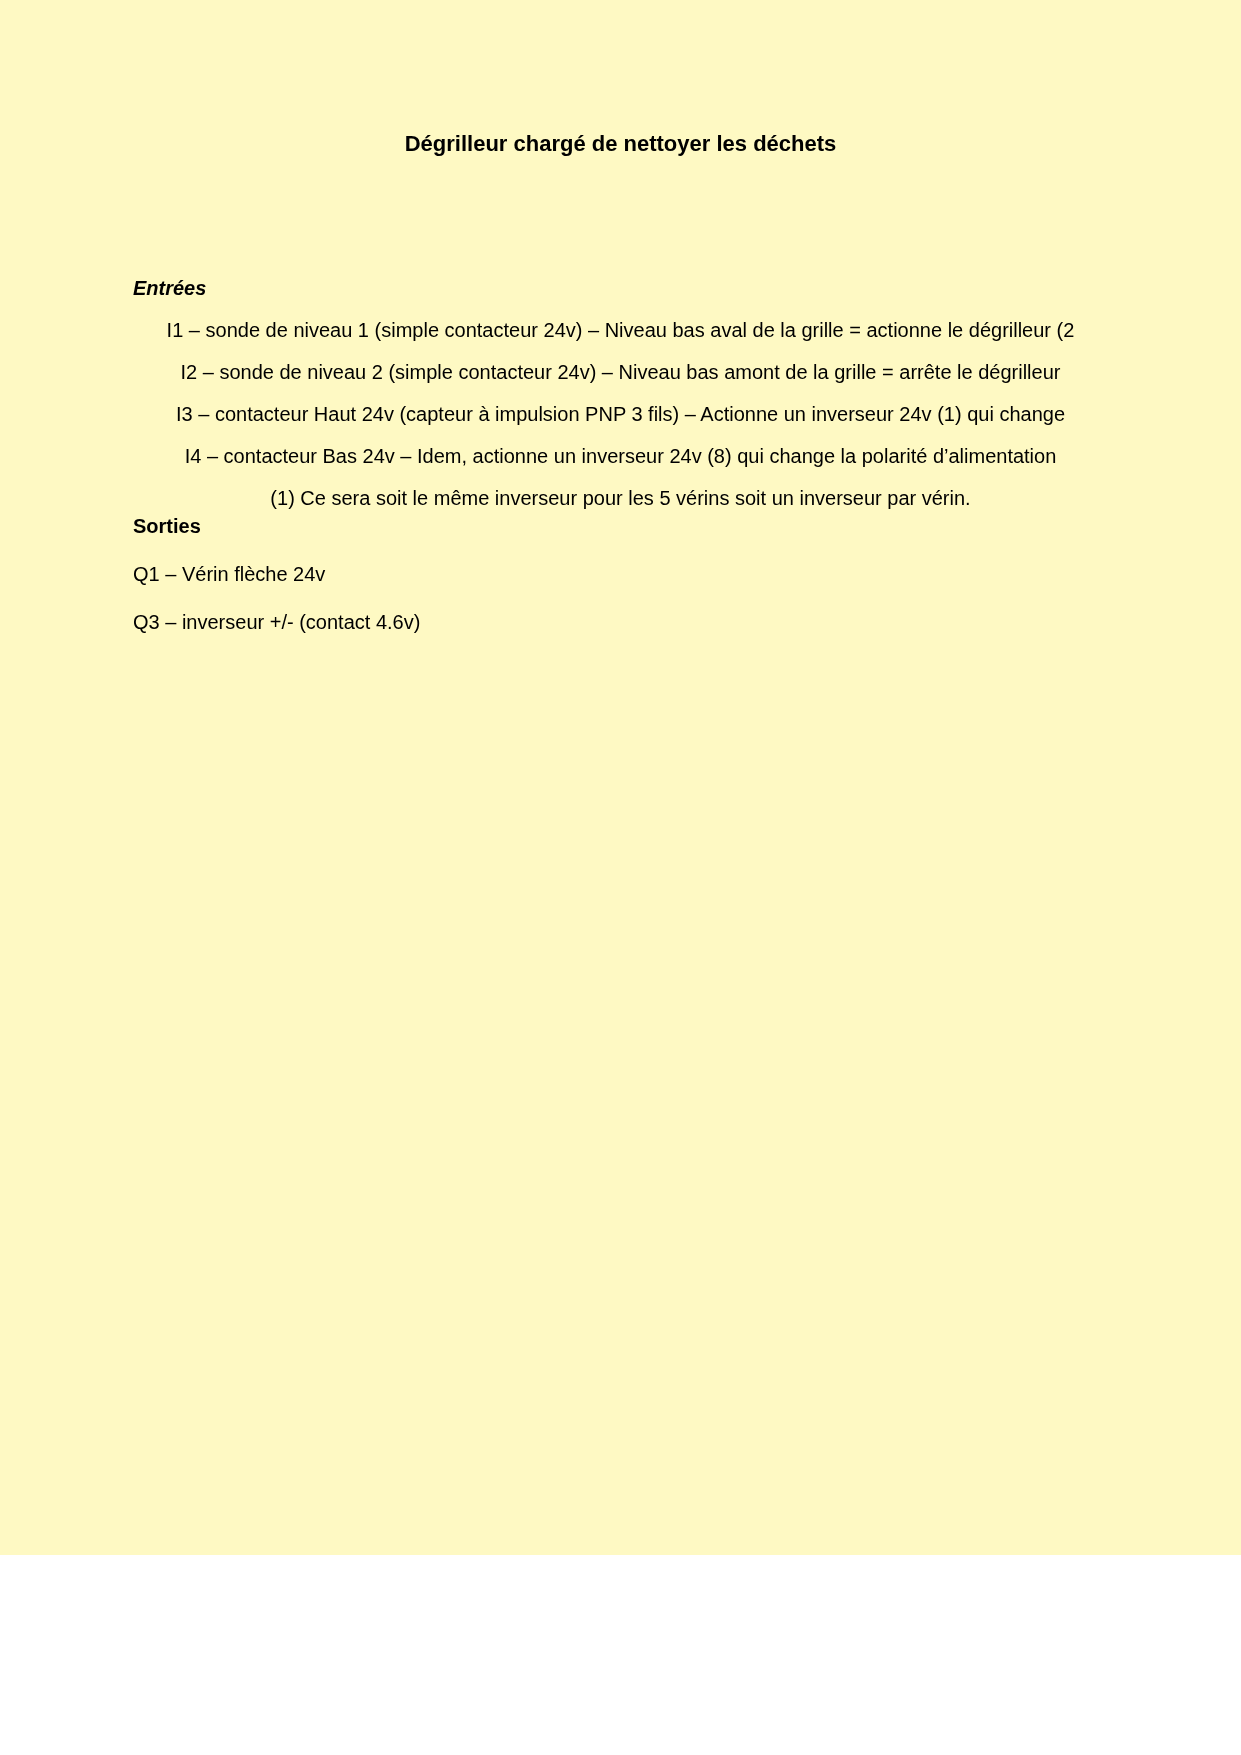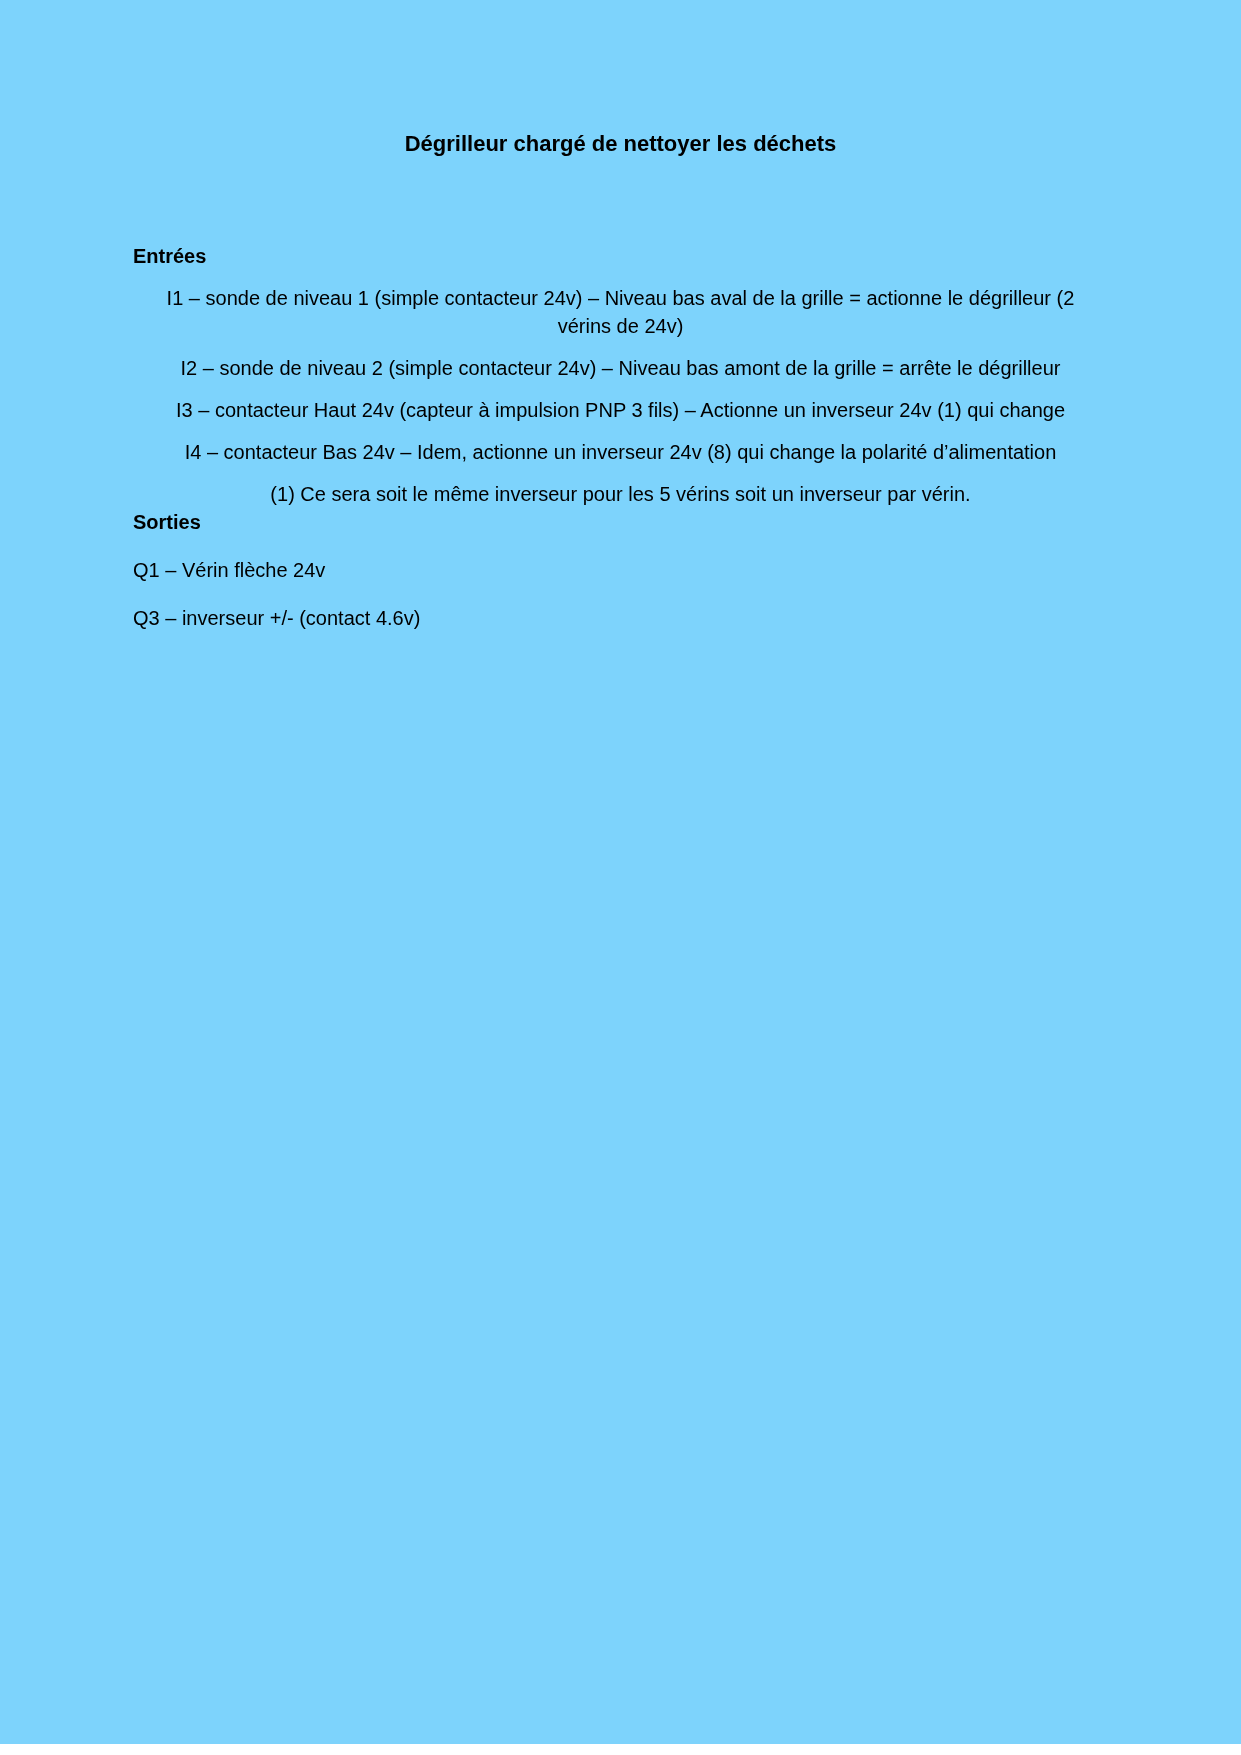--- a/index.html
+++ b/index.html
@@ -3,23 +3,23 @@
 <meta charset="utf-8">
 <style>
   html, body {
     margin: 0;
     padding: 0;
     background: #ffffff;
   }
   .page {
     position: relative;
     width: 1241px;
-    height: 1744px;
+    height: 1555px;
     margin: 0 auto;
-    background: #7dd3fc;
+    background: #fef9c3;
     box-sizing: border-box;
     padding: 130px 133px 0 133px;
     color: #000000;
     font-family: "Liberation Sans", sans-serif;
     font-size: 20px;
     line-height: 28px;
     overflow: hidden;
   }
   .doc-title {
     margin: 0;
@@ -28,21 +28,22 @@
     text-align: center;
     line-height: 28px;
   }
   .section-heading {
     margin: 0;
     font-size: 20px;
     font-weight: 700;
     line-height: 28px;
   }
   .heading-entrees {
-    margin-top: 84px;
+    margin-top: 116px;
+    font-style: italic;
   }
   .heading-sorties {
   }
   .para {
     margin: 14px 0 0 0;
     text-align: center;
   }
   .para-out {
     margin: 20px 0 0 0;
   }
@@ -54,21 +55,20 @@
 <body>
 
 <div class="page">
 
   <h1 class="doc-title">Dégrilleur chargé de nettoyer les déchets</h1>
 
   <h2 class="section-heading heading-entrees">Entrées</h2>
 
   <p class="para">
     <span class="line">I1 – sonde de niveau 1 (simple contacteur 24v) – Niveau bas aval de la grille = actionne le dégrilleur (2</span>
-    <span class="line">vérins de 24v)</span>
   </p>
 
   <p class="para">
     <span class="line">I2 – sonde de niveau 2 (simple contacteur 24v) – Niveau bas amont de la grille = arrête le dégrilleur</span>
   </p>
 
   <p class="para">
     <span class="line">I3 – contacteur Haut 24v (capteur à impulsion PNP 3 fils) – Actionne un inverseur 24v (1) qui change</span>
   </p>
 

